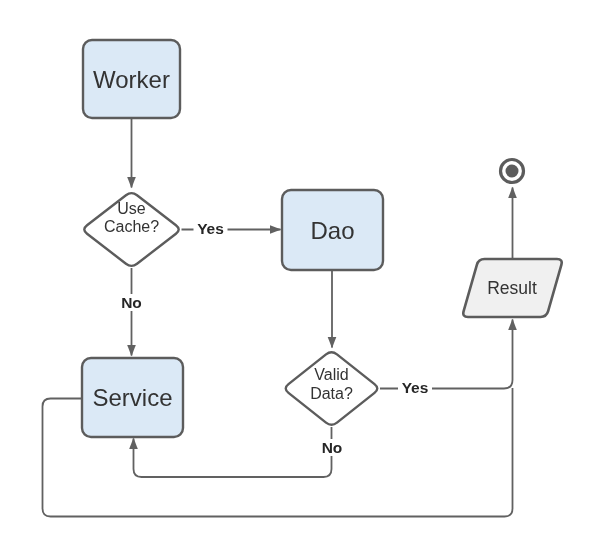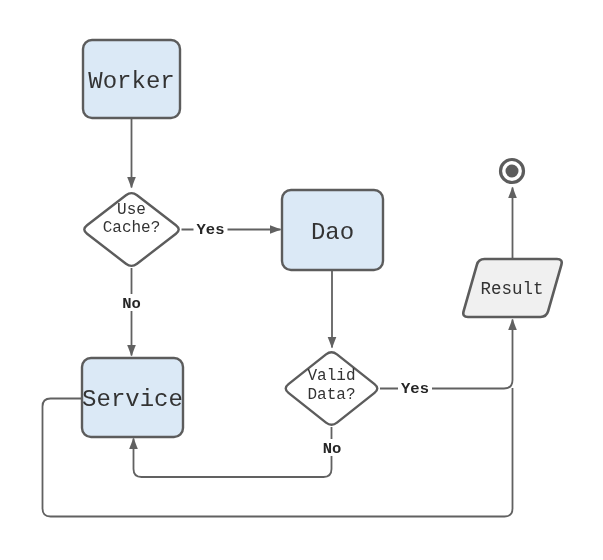--- a/index.html
+++ b/index.html
@@ -10,21 +10,21 @@
     --edge-stroke:#616161;
     --node-text:#333333;
     --edge-label-text:#262626;
     --background:#ffffff;
   }
   html,body{margin:0;padding:0;}
   .canvas{
     position:relative;
     width:603px;height:560px;
     background:var(--background);
-    font-family:Liberation Mono, monospace;
+    font-family:Liberation Sans, sans-serif;
     overflow:hidden;
   }
   .edge{fill:none;stroke:var(--edge-stroke);stroke-width:1.8px;}
   .arrowhead{fill:var(--edge-stroke);stroke:none;}
   .process{fill:var(--process-fill);stroke:var(--shape-stroke);stroke-width:2.4px;}
   .decision{fill:var(--decision-fill);stroke:var(--shape-stroke);stroke-width:2.4px;stroke-linejoin:round;}
   .data-shape{fill:var(--data-fill);stroke:var(--shape-stroke);stroke-width:2.6px;stroke-linejoin:round;}
   .end-outer{fill:#ffffff;stroke:var(--shape-stroke);stroke-width:3.2px;}
   .end-inner{fill:var(--shape-stroke);}
   text{text-anchor:middle;}

